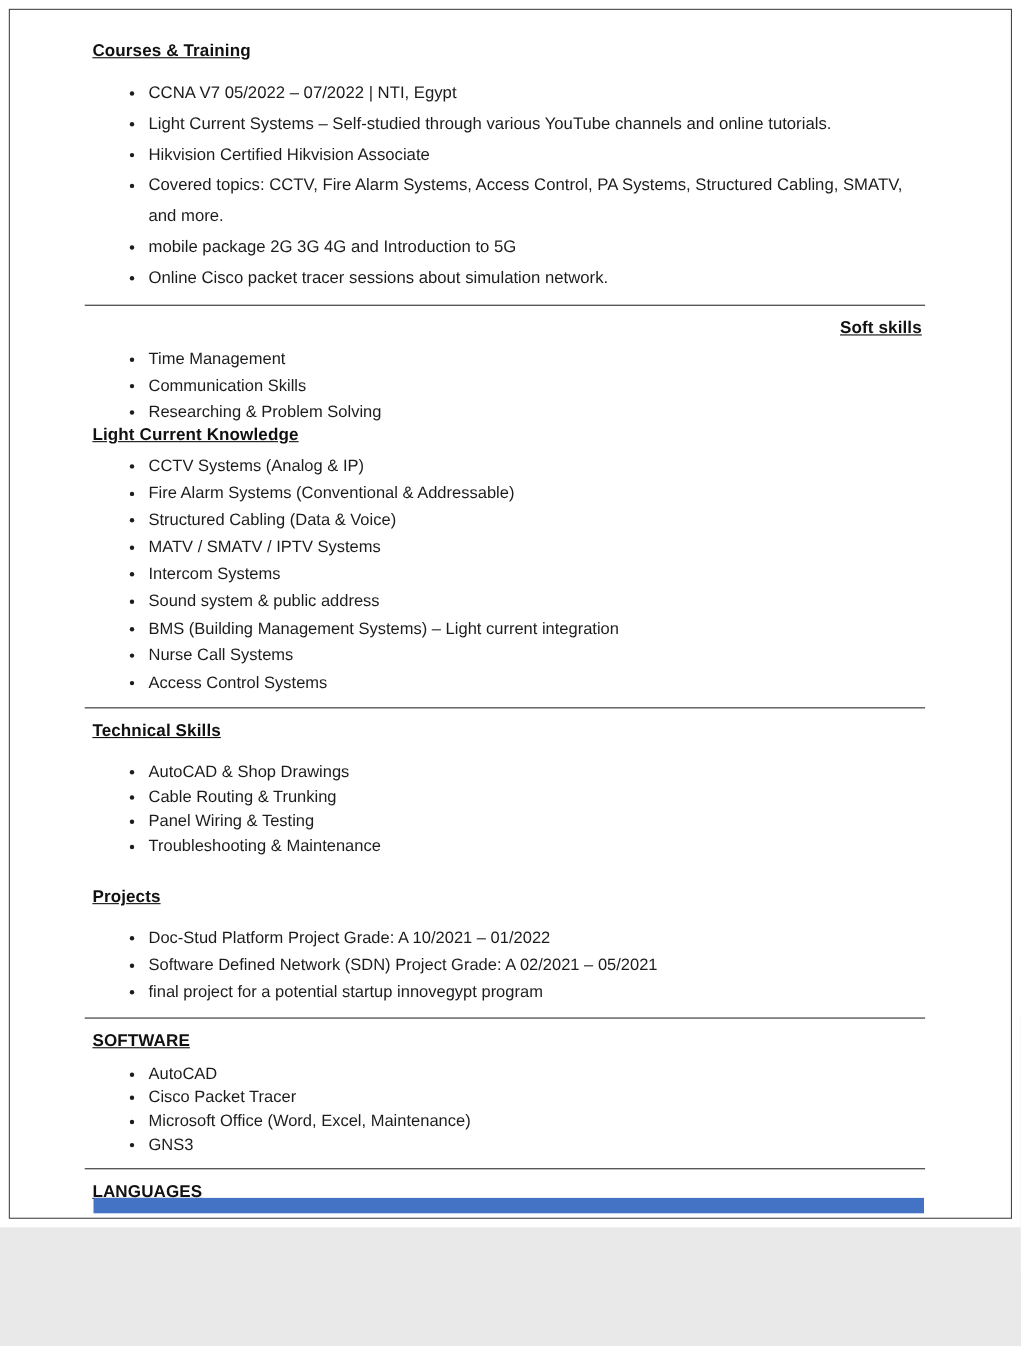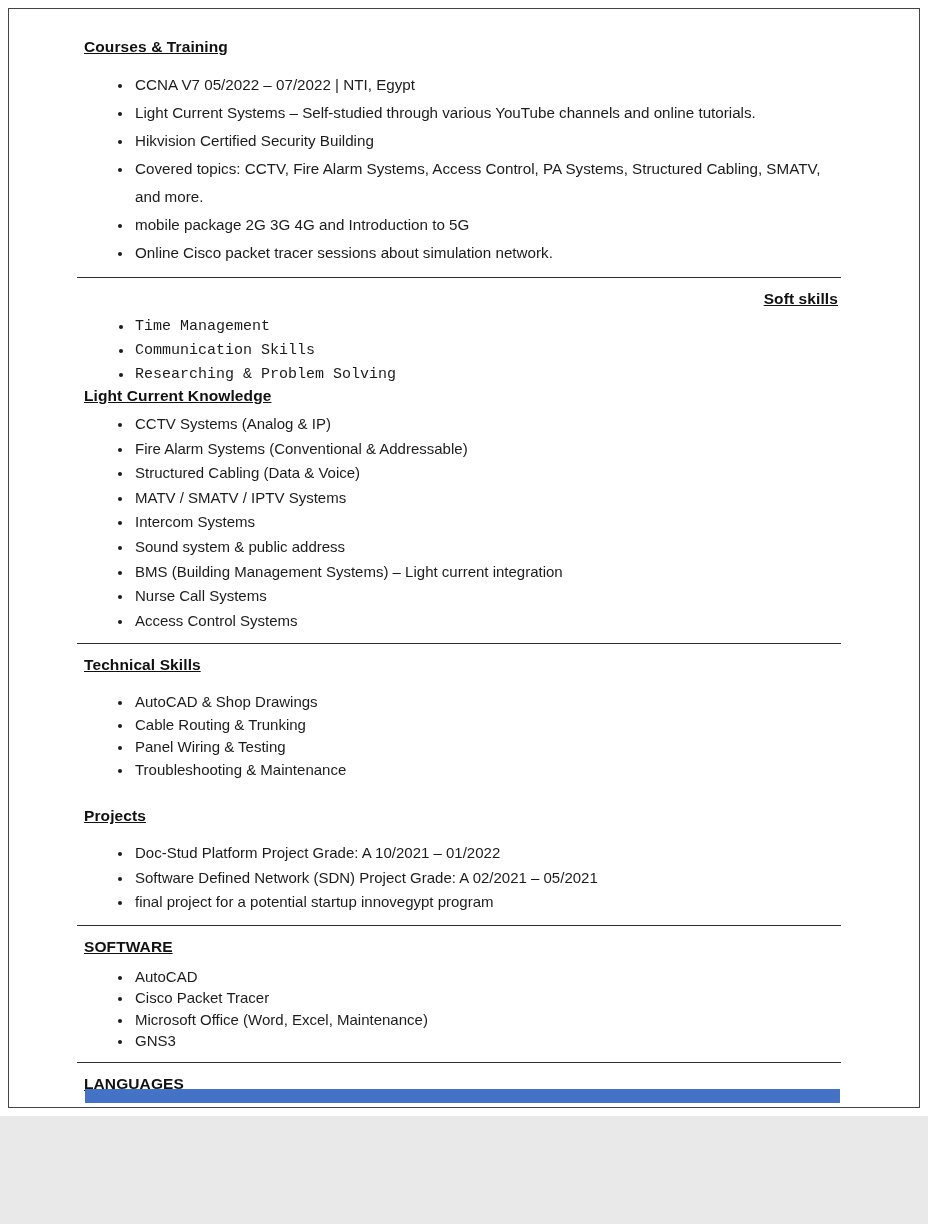--- a/index.html
+++ b/index.html
@@ -49,21 +49,21 @@
     line-height: 24px;
     padding-left: 2px;
   }
   .bullet-item::marker { font-size: 13px; }
 
   
   .sec-0 .section-title { margin-bottom: 15px; }
   .sec-0 .bullet-item   { line-height: 28px; font-size: 15.2px; }
 
   .sec-1 .section-title { margin-bottom: 7px; text-align: right; }
-  .sec-1 .bullet-item   { line-height: 24px; font-family: Liberation Mono, monospace; }
+  .sec-1 .bullet-item   { line-height: 24px; }
 
   .sec-2 .section-title { margin-bottom: 7px; }
   .sec-2 .bullet-item   { line-height: 24.6px; }
 
   .sec-3 .section-title { margin-top: 4px; margin-bottom: 17px; }
   .sec-3 .bullet-item   { line-height: 22.5px; }
 
   .sec-4 .section-title { margin-top: 26px; margin-bottom: 16px; }
   .sec-4 .bullet-item   { line-height: 24.5px; }
 
@@ -92,21 +92,21 @@
 <body>
 
 <div class="page">
   <div class="page-border"></div>
   <div class="content">
       <section class="resume-section sec-0">
         <h2 class="section-title">Courses &amp; Training</h2>
         <ul class="bullet-list">
           <li class="bullet-item">CCNA V7 05/2022 – 07/2022 | NTI, Egypt</li>
           <li class="bullet-item">Light Current Systems – Self-studied through various YouTube channels and online tutorials.</li>
-          <li class="bullet-item">Hikvision Certified Security Building</li>
+          <li class="bullet-item">Hikvision Certified Hikvision Associate</li>
           <li class="bullet-item">Covered topics: CCTV, Fire Alarm Systems, Access Control, PA Systems, Structured Cabling, SMATV, and more.</li>
           <li class="bullet-item">mobile package 2G 3G 4G and Introduction to 5G</li>
           <li class="bullet-item">Online Cisco packet tracer sessions about simulation network.</li>
         </ul>
       </section>
       <hr class="section-divider">
       <section class="resume-section sec-1">
         <h2 class="section-title">Soft skills</h2>
         <ul class="bullet-list">
           <li class="bullet-item">Time Management</li>

